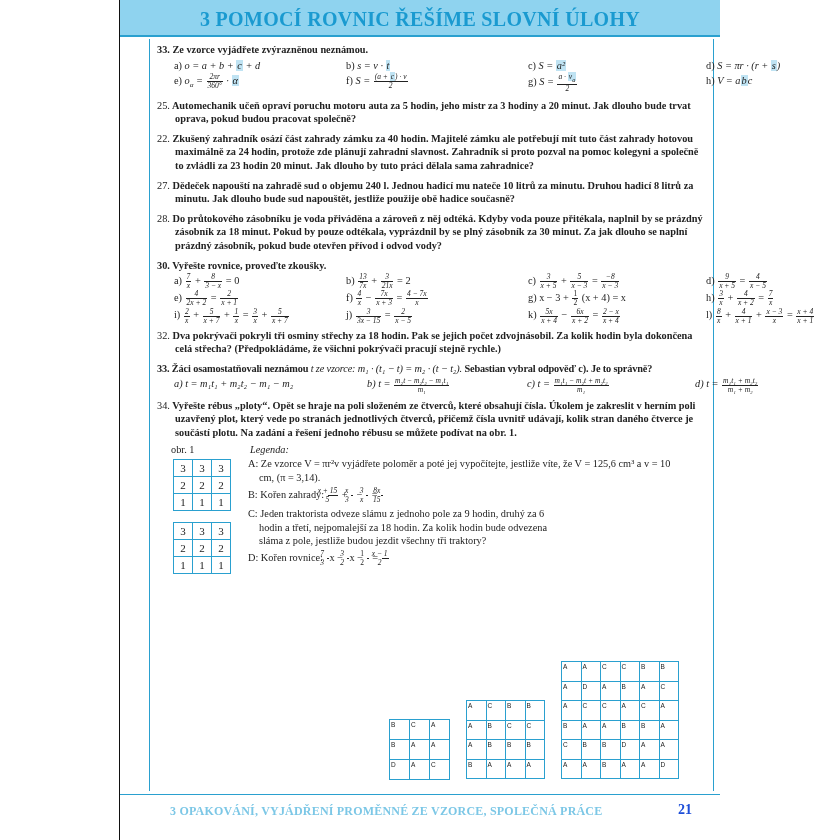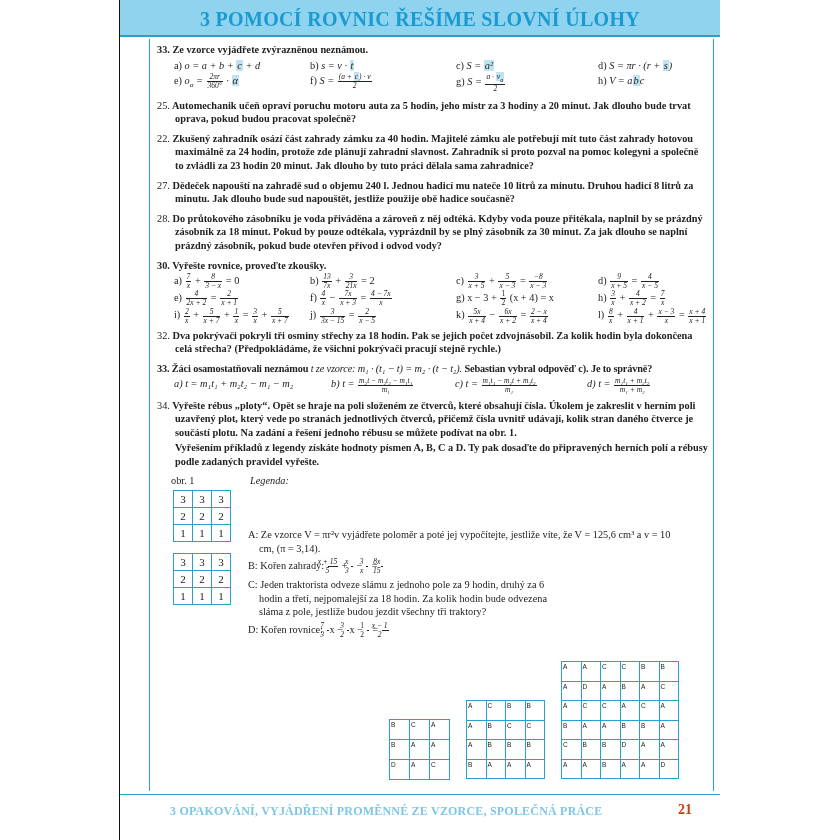--- a/index.html
+++ b/index.html
@@ -15,21 +15,21 @@
   .header-title { position: absolute; left: 0; top: 0; width: 600px; height: 37px; text-align: center; line-height: 39px; font-size: 20px; font-weight: bold; color: #1a9ad0; letter-spacing: 0.3px; }
 
   .frame-left { position: absolute; left: 29px; top: 39px; width: 1px; height: 752px; background: #2aa0cf; }
   .frame-right { position: absolute; left: 593px; top: 39px; width: 1px; height: 752px; background: #2aa0cf; }
   .frame-bottom { position: absolute; left: 0; top: 794px; width: 600px; height: 1px; background: #2aa0cf; }
 
   .content { position: absolute; left: 37px; top: 43px; width: 552px; font-size: 10.3px; line-height: 13.6px; }
   .task { font-weight: bold; margin-bottom: 6px; padding-left: 18px; text-indent: -18px; }
   .task .num { font-weight: normal; }
   .task-head { font-weight: bold; margin-bottom: 1px; }
-  .row { display: flex; padding-left: 17px; line-height: 15.5px; }
+  .row { display: flex; padding-left: 17px; line-height: 15.5px; gap: 36px; }
   .row .cell { flex: 0 0 auto; white-space: nowrap; font-weight: normal; }
   .row .c1 { width: 136px; } .row .c2 { width: 146px; } .row .c3 { width: 142px; } .row .c4 { width: 110px; }
   .hl { background: #bfe3f3; padding: 0 1px; }
   .frac { display: inline-block; vertical-align: middle; text-align: center; font-size: 7.5px; line-height: 8px; margin: 0 1px; }
   .frac .n { display: block; border-bottom: 0.8px solid #222; padding: 0 1px; }
   .frac .d { display: block; padding: 0 1px; }
   .i { font-style: italic; }
 
   .section-title { color: #1a9ad0; font-weight: bold; font-size: 10.5px; margin-top: 8px; margin-bottom: 2px; }
 
@@ -39,21 +39,21 @@
   .grid9 { position: absolute; left: 16px; border-collapse: collapse; }
   .grid9 td { width: 19px; height: 17px; border: 1.3px solid #2aa0cf; text-align: center; font-size: 11px; font-weight: normal; }
   .legend-items { position: absolute; left: 91px; top: 14px; width: 340px; font-weight: normal; font-size: 10.3px; line-height: 13.4px; }
   .legend-item { padding-left: 11px; text-indent: -11px; margin-bottom: 3px; }
 
   .game { position: absolute; border-collapse: collapse; }
   .game td { border: 1.2px solid #2aa0cf; font-family: "Liberation Sans", "DejaVu Sans", sans-serif; font-size: 6.5px; vertical-align: top; text-align: left; padding: 1px 0 0 1px; font-weight: normal; }
 
   .footer { position: absolute; left: 0; top: 800px; width: 600px; height: 28px; }
   .footer-text { position: absolute; left: 50px; top: 4px; font-size: 12px; font-weight: bold; color: #7cc7e6; letter-spacing: 0.2px; }
-  .page-number { position: absolute; left: 558px; top: 2px; font-size: 14px; font-weight: bold; color: #c2410c; }
+  .page-number { position: absolute; left: 558px; top: 2px; font-size: 14px; font-weight: bold; color: #1d4ed8; }
 </style>
 </head>
 <body>
 
 <div class="page-border-left"></div>
 <div class="page-border-right"></div>
 <div class="page-border-bottom"></div>
 
 <div class="page">
   <div class="header-band"></div>
@@ -115,21 +115,20 @@
       <div class="task-head" style="white-space:nowrap;letter-spacing:-0.15px;"><span>33.</span> <span>Žáci osamostatňovali neznámou </span><span class="i" style="font-weight:normal">t</span><span style="font-weight:normal;font-style:italic"> ze vzorce: m₁ · (t₁ − t) = m₂ · (t − t₂). </span><span>Sebastian vybral odpověď c). Je to správně?</span></div>
       <div class="row">
         <div class="cell c1 i" style="width:157px">a) t = m₁t₁ + m₂t₂ − m₁ − m₂</div>
         <div class="cell c2 i" style="width:124px">b) t = <span class="frac"><span class="n">m₂t − m₂t₂ − m₁t₁</span><span class="d">m₁</span></span></div>
         <div class="cell c3 i" style="width:132px">c) t = <span class="frac"><span class="n">m₁t₁ − m₂t + m₂t₂</span><span class="d">m₁</span></span></div>
         <div class="cell c4 i">d) t = <span class="frac"><span class="n">m₁t₁ + m₂t₂</span><span class="d">m₁ + m₂</span></span></div>
       </div>
     </div>
 
     <div class="task" style="margin-bottom:2px;"><span class="num">34.</span> <span>Vyřešte rébus „ploty“. Opět se hraje na poli složeném ze čtverců, které obsahují čísla. Úkolem je zakreslit v herním poli uzavřený plot, který vede po stranách jednotlivých čtverců, přičemž čísla uvnitř udávají, kolik stran daného čtverce je součástí plotu. Na zadání a řešení jednoho rébusu se můžete podívat na obr. 1.</span></div>
-    <div class="task" style="text-indent:0;"><span>Vyřešením příkladů z legendy získáte hodnoty písmen A, B, C a D. Ty pak dosaďte do připravených herních polí a rébusy podle zadaných pravidel vyřešte.</span></div>
 
     <div class="legend-area">
       <div class="obr-label">obr. 1</div>
       <div class="legend-label">Legenda:</div>
 
       <table class="grid9" style="top:16px;">
         <tbody>
             <tr>
               <td>3</td>
               <td>3</td>
@@ -161,21 +160,21 @@
             </tr>
         <tr>
               <td>1</td>
               <td>1</td>
               <td>1</td>
             </tr>
       </tbody>
         </table>
 
       <div class="legend-items">
-        <div class="legend-item" style="width:430px;margin-top:40px;">A: Ze vzorce V = πr²v vyjádřete poloměr a poté jej vypočítejte, jestliže víte, že V = 125,6 cm³ a v = 10 cm, (π = 3,14).</div>
+        <div class="legend-item" style="width:430px;">A: Ze vzorce V = πr²v vyjádřete poloměr a poté jej vypočítejte, jestliže víte, že V = 125,6 cm³ a v = 10 cm, (π = 3,14).</div>
         <div class="legend-item"><span>B: Kořen zahrady: </span><span class="frac i"><span class="n">x + 15</span><span class="d">5</span></span> + <span class="frac i"><span class="n">x</span><span class="d">3</span></span> − <span class="frac i"><span class="n">3</span><span class="d">x</span></span> = <span class="frac i"><span class="n">8x</span><span class="d">15</span></span></div>
         <div class="legend-item" style="width:300px;">C: Jeden traktorista odveze slámu z jednoho pole za 9 hodin, druhý za 6 hodin a třetí, nejpomalejší za 18 hodin. Za kolik hodin bude odvezena sláma z pole, jestliže budou jezdit všechny tři traktory?</div>
         <div class="legend-item"><span>D: Kořen rovnice: </span><span class="frac i"><span class="n">7</span><span class="d">3</span></span>x − <span class="frac i"><span class="n">3</span><span class="d">2</span></span>x − <span class="frac"><span class="n">1</span><span class="d">2</span></span> = <span class="frac i"><span class="n">x − 1</span><span class="d">2</span></span></div>
       </div>
     </div>
   </div>
 
   <table class="game" style="left:269px; top:719px;">
     <tbody>
         <tr>

